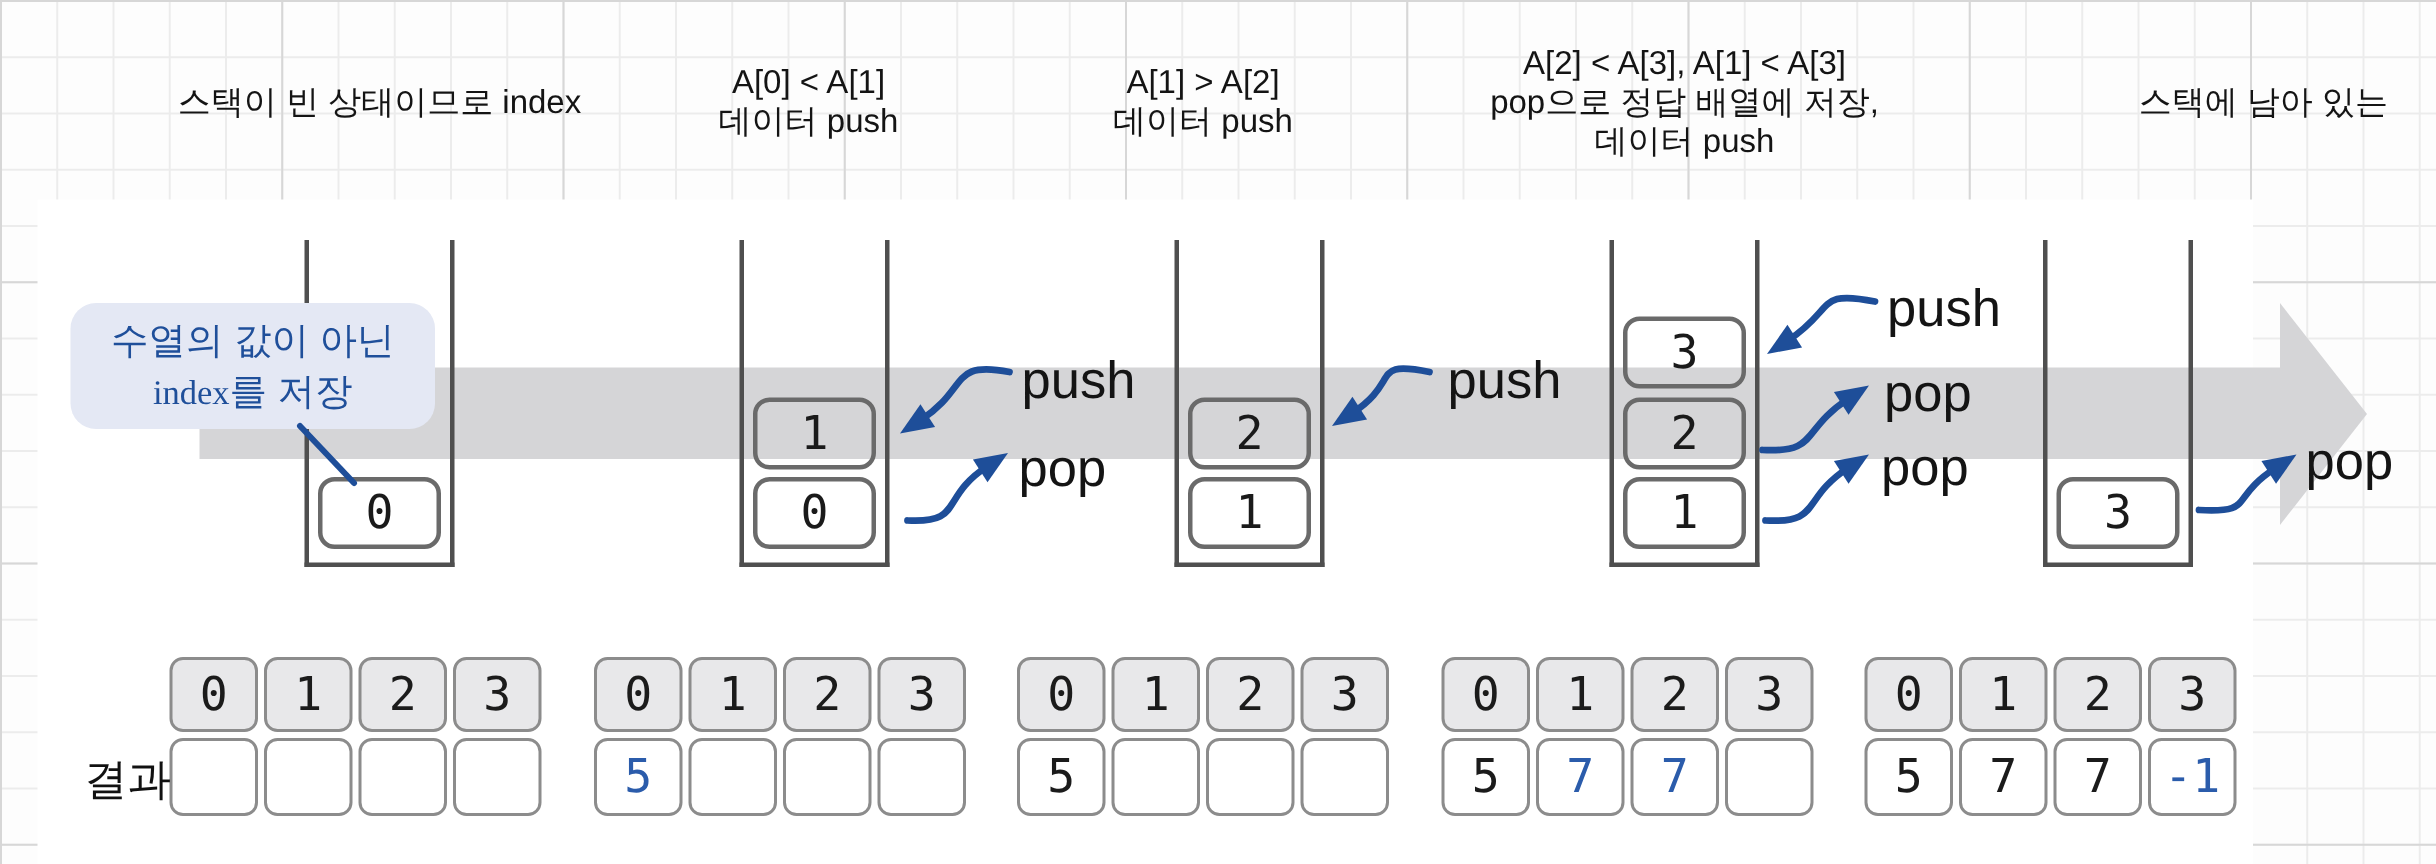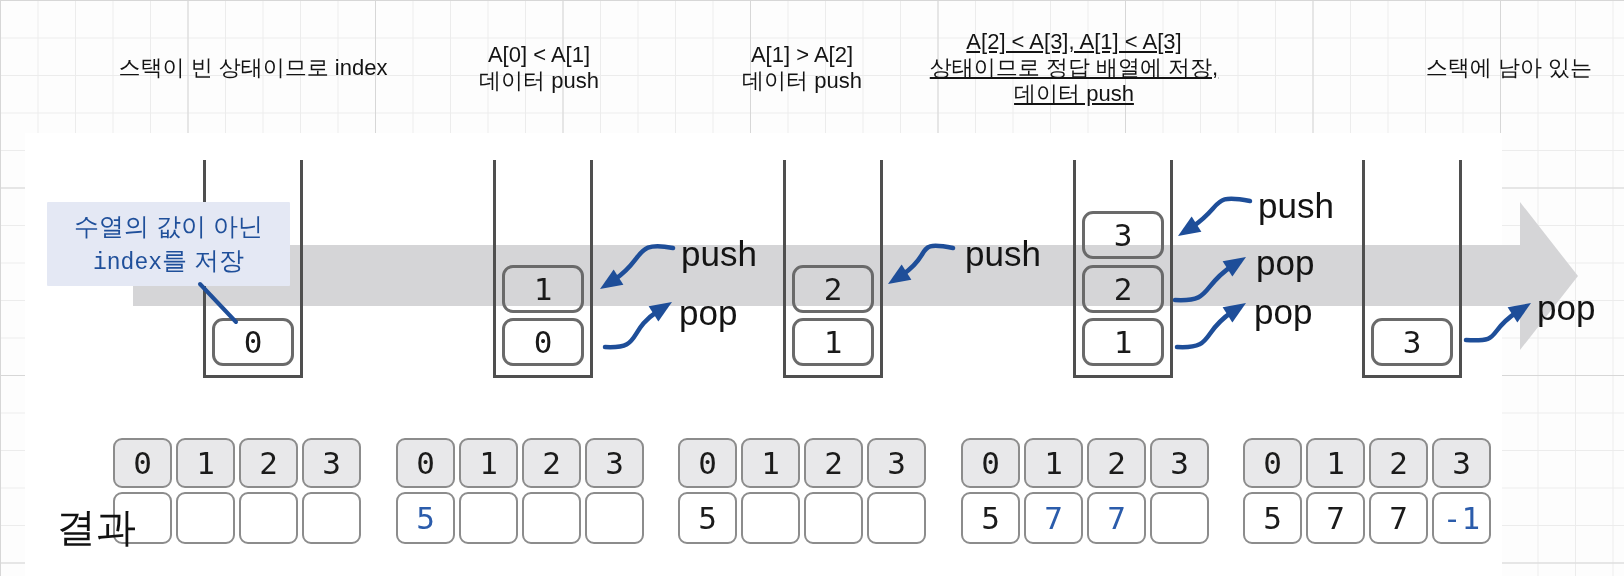--- a/index.html
+++ b/index.html
@@ -43,26 +43,26 @@
     box-sizing:border-box;border:2px solid #8c8c8c;border-radius:9px;
     display:flex;align-items:center;justify-content:center;
     font-family:"DejaVu Sans Mono",monospace;font-size:31px;color:#1b1b1b;
   }
   .hcell{background:#e8e8ea;}
   .vcell{background:#ffffff;}
   .blue{color:#2b5cab;}
   .oplabel{position:absolute;z-index:7;font-size:35px;color:#141414;white-space:nowrap;}
   #callout{
     position:absolute;left:47px;top:202px;width:243px;height:84px;z-index:5;
-    background:#e4e8f4;border-radius:1px;
+    background:#e4e8f4;border-radius:17px;
     display:flex;flex-direction:column;align-items:center;justify-content:center;
     color:#1f4f9a;font-size:25px;line-height:34px;text-align:center;
   }
-  #callout .mono{font-family:Liberation Mono, monospace;font-size:23px;}
-  #result-label{position:absolute;left:56px;top:500px;z-index:4;font-size:40px;color:#111111;}
+  #callout .mono{font-family:Liberation Serif, serif;font-size:23px;}
+  #result-label{position:absolute;left:56px;top:500px;z-index:4;font-size:29px;color:#111111;}
 </style>
 </head>
 <body>
 
 <div id="canvas-white"></div>
 
 <svg id="band-svg" class="layer">
   <rect x="133" y="245" width="1387" height="61" fill="#d5d5d7"></rect>
   <polygon points="1520,202 1578,276 1520,350" fill="#d5d5d7"></polygon>
 </svg>
@@ -171,23 +171,23 @@
       <div class="vcell">
         <span></span>
       </div>
       <div class="vcell">
         <span></span>
       </div>
       <div class="vcell">
         <span></span>
       </div>
     </div>
-    <div class="caption" style="left: 894px; text-decoration: underline;">
+    <div class="caption" style="left: 943px;">
       <div>A[2] &lt; A[3], A[1] &lt; A[3]</div>
-      <div>상태이므로 정답 배열에 저장,</div>
+      <div>pop으로 정답 배열에 저장,</div>
       <div>데이터 push</div>
     </div>
     <div class="stack" style="left: 1073px;">
       <div class="sbox" style="top: 158px;">
         <span>1</span>
       </div>
       <div class="sbox" style="top: 104.5px;">
         <span>2</span>
       </div>
       <div class="sbox" style="top: 51px;">

